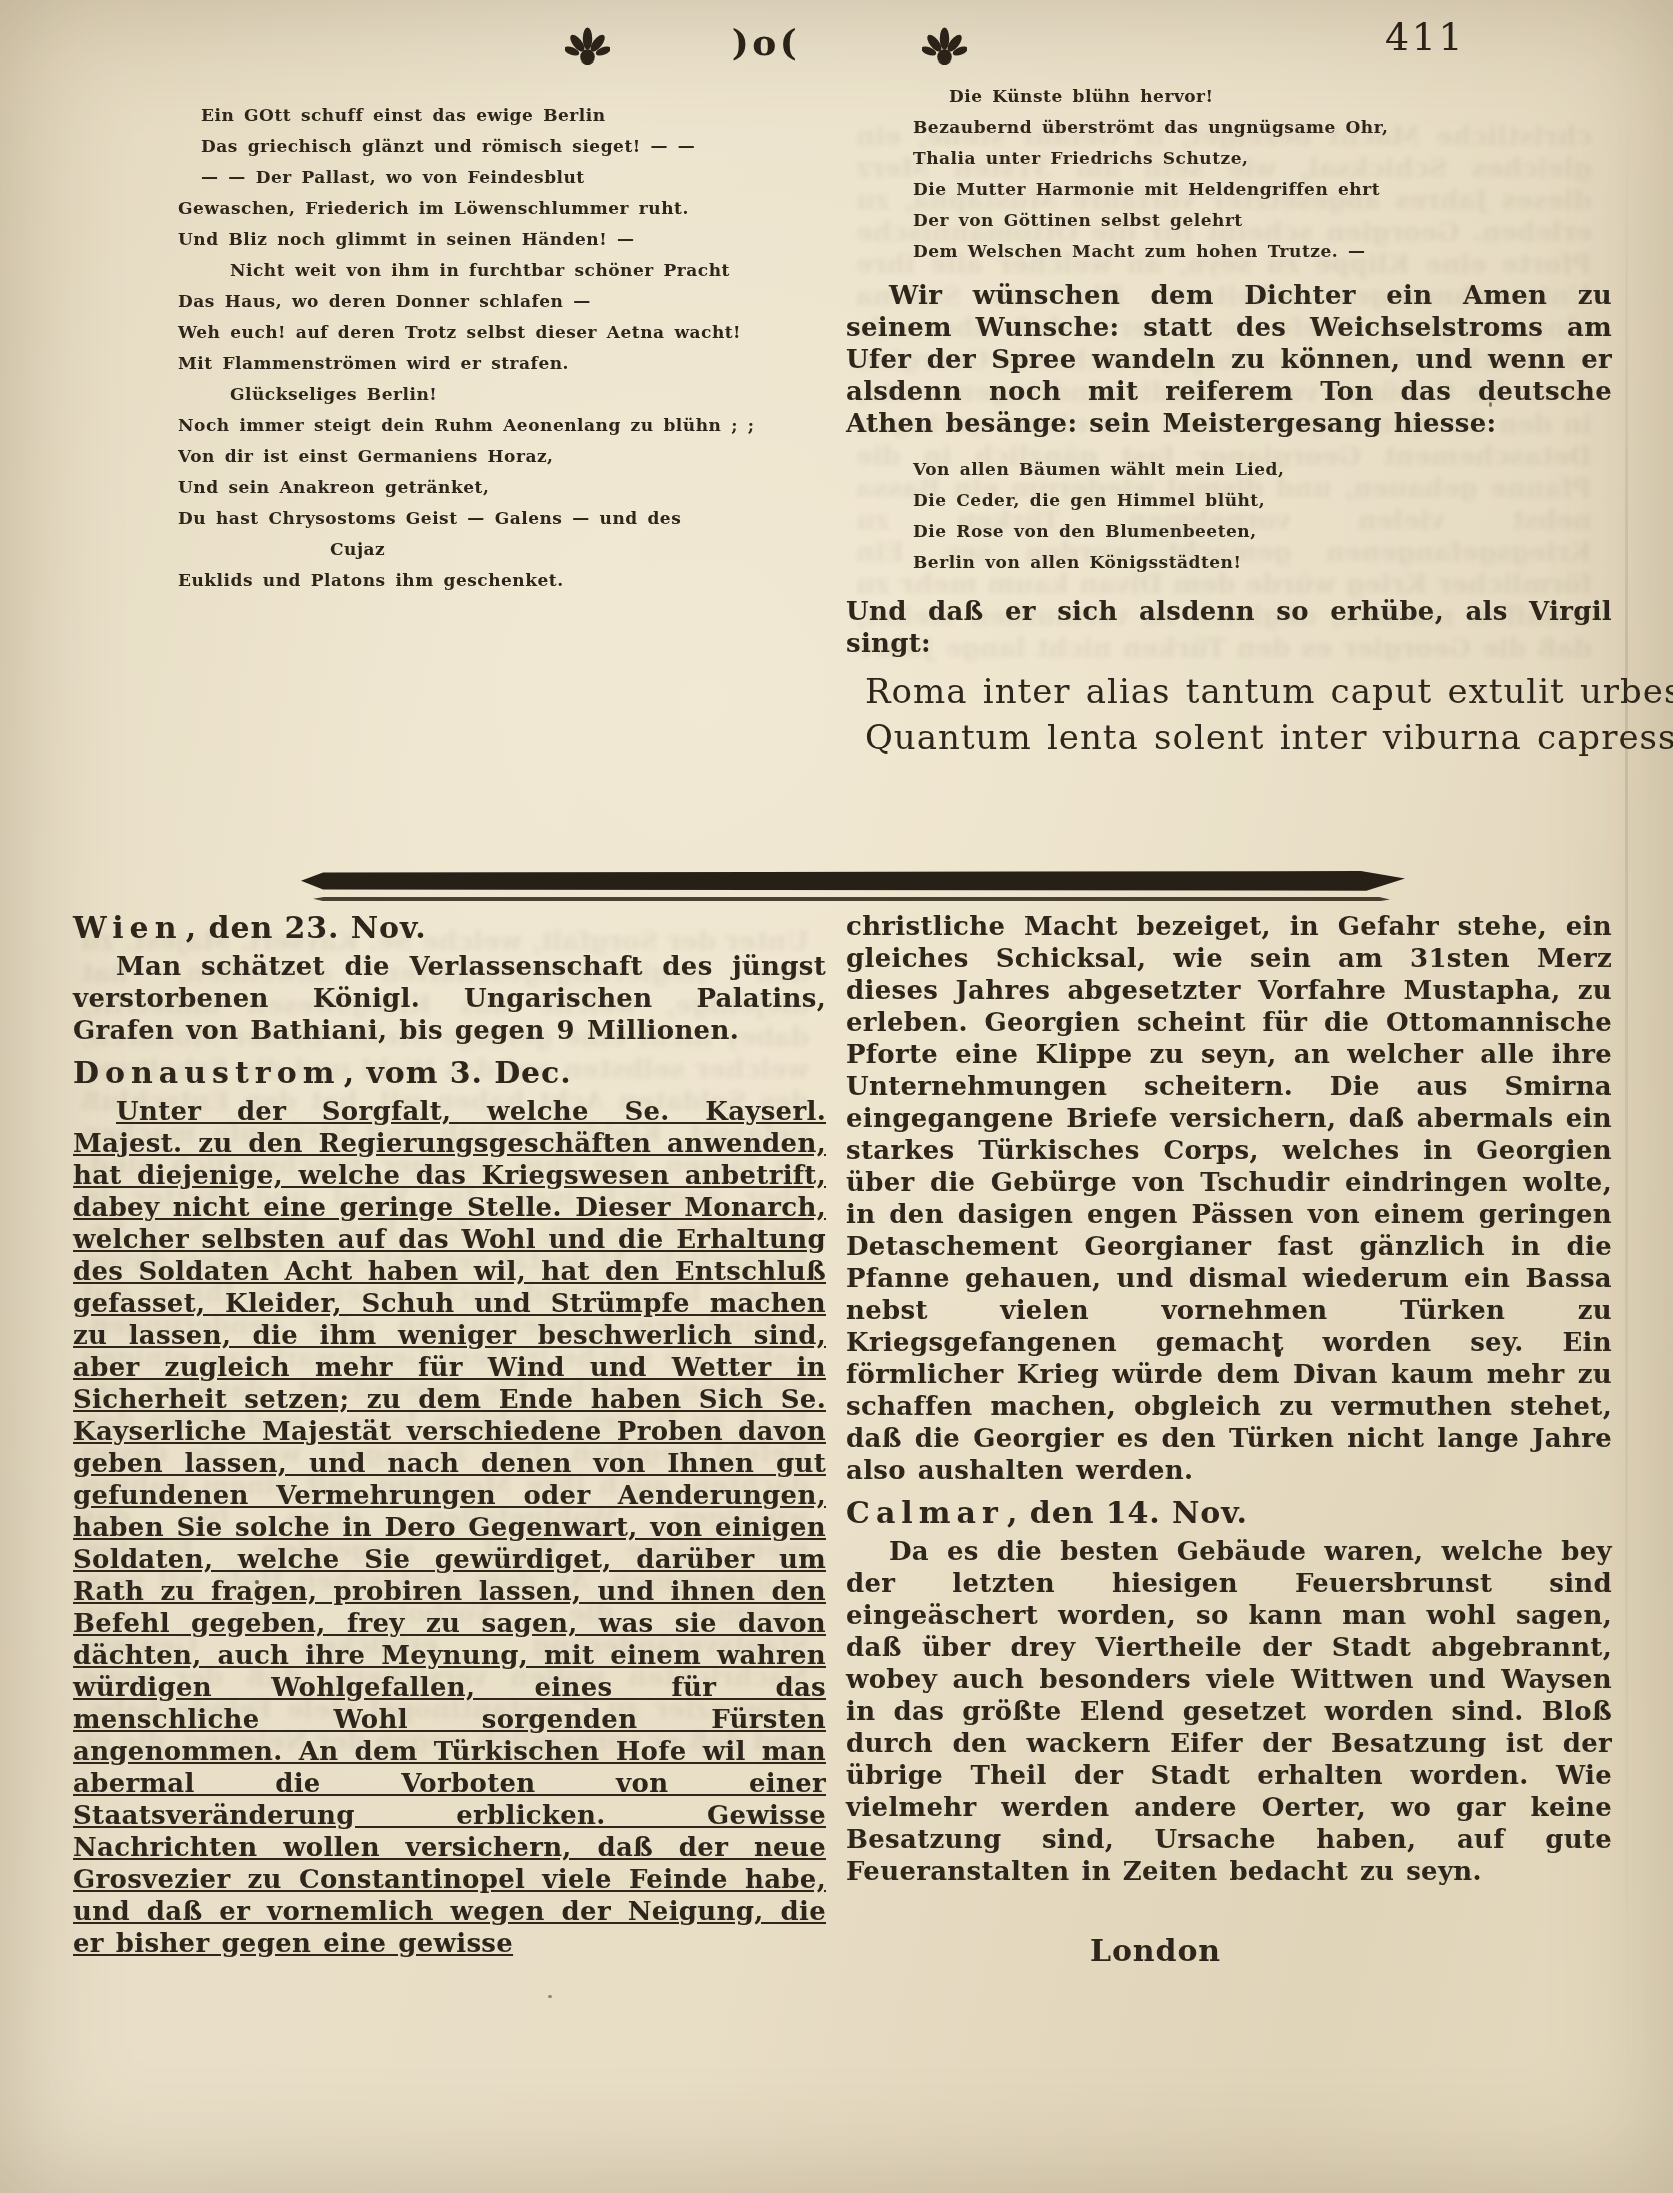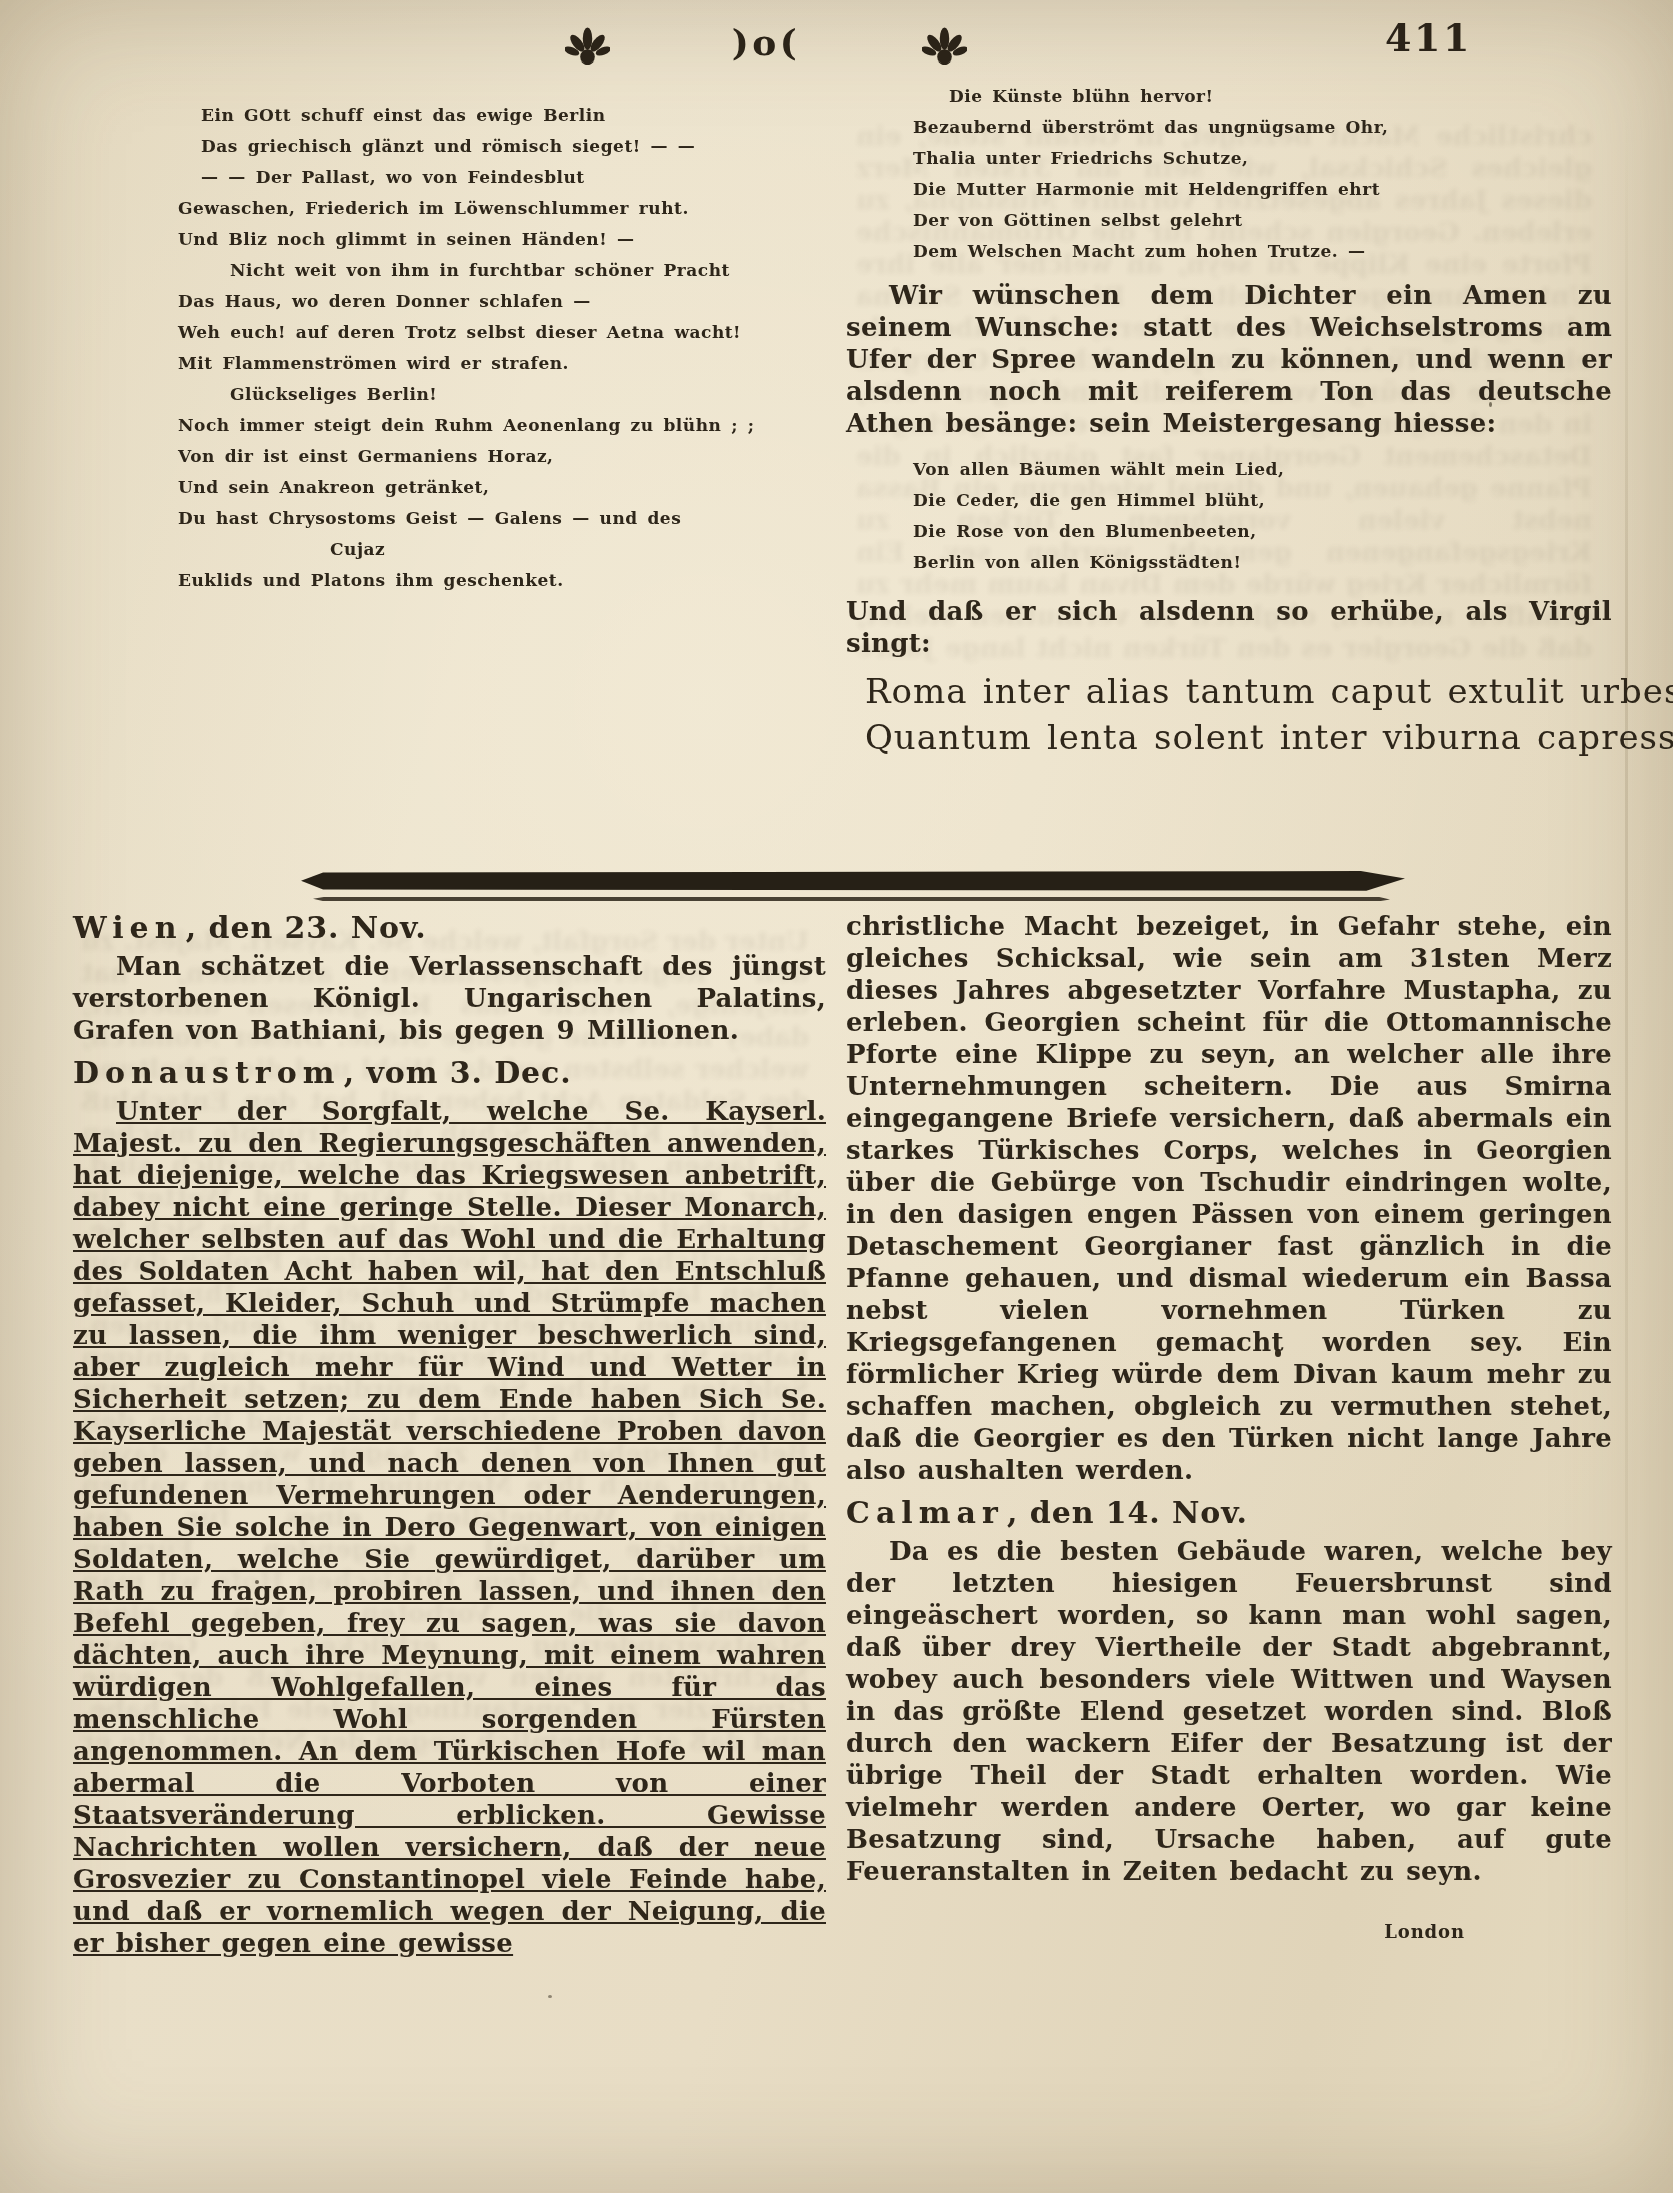--- a/index.html
+++ b/index.html
@@ -12,21 +12,21 @@
       linear-gradient(105deg,#dfd3b8 0%,#e9dfc8 28%,#e8ddc5 55%,#e0d4b9 82%,#e5dabf 100%);
     box-shadow: inset 0 0 120px rgba(92,72,40,0.28);
     color:#2e261a;
     font-family:"DejaVu Serif", serif;
     overflow:hidden;
   }
   
   .ornaments{position:absolute;left:565px;top:24px;width:402px;display:flex;justify-content:space-between;align-items:center;}
   .fleuron{width:45px;height:45px;display:inline-block;}
   .sigmark{font-size:36px;font-weight:bold;letter-spacing:3.4px;color:#2b2318;transform:translateY(-5.1px);}
-  .pagenum{position:absolute;left:1385px;top:15.4px;font-size:38px;font-weight:bold;letter-spacing:2.6px;color:#2b2318;}
+  .pagenum{position:absolute;left:1385px;top:15.4px;font-size:38px;font-weight:normal;letter-spacing:2.6px;color:#2b2318;}
   
   .body{
     font-size:26px;line-height:32px;font-weight:bold;
     text-align:justify;margin:0;letter-spacing:0.3px;word-spacing:2.6px;
     hyphens:none;
   }
   .indent{text-indent:43px;}
   .poem .pline{font-size:17px;line-height:31px;font-weight:bold;white-space:nowrap;letter-spacing:0.5px;word-spacing:3.4px;}
   .ind-a{margin-left:105px;}
   .ind-b{margin-left:128px;}
@@ -46,21 +46,21 @@
   .top-left .poem{margin-top:19px;}
   .top-right .para{margin-top:12px;}
   .top-right .poem2{margin-top:15.4px;}
   .top-right .virgil{margin-top:17px;}
   .top-right .latin{margin-top:8.6px;}
   .bottom-left .para1{margin-top:5.1px;}
   .bottom-left .h2b{margin-top:8.6px;}
   .bottom-left .para2{margin-top:5.1px;text-decoration:underline;}
   .bottom-right .headline{margin-top:8.6px;}
   .bottom-right .para2{margin-top:5.1px;}
-  .catchword{margin-top:34px;text-align:right;padding-right:147px;font-size:18px;font-weight:bold;letter-spacing:0.9px;}
+  .catchword{margin-top:46px;text-align:center;padding-right:147px;font-size:30px;font-weight:bold;letter-spacing:0.9px;}
   
   .divider{position:absolute;left:301px;top:871px;width:1104px;height:34px;}
   .divider-bar{position:absolute;left:0;top:0;width:100%;height:19.7px;background:#262016;
     clip-path:polygon(0% 50%, 2% 8%, 96% 0%, 100% 38%, 96.5% 100%, 2% 94%);}
   .divider-line{position:absolute;left:12px;top:26px;width:1077px;height:4.3px;background:#2a2318;opacity:.85;
     clip-path:polygon(0 40%, 1% 0, 99% 0, 100% 60%, 99% 100%, 1% 100%);}
   
   .bleed{
     position:absolute;pointer-events:none;
     filter:blur(2.6px);opacity:0.07;color:#3a2f1f;

